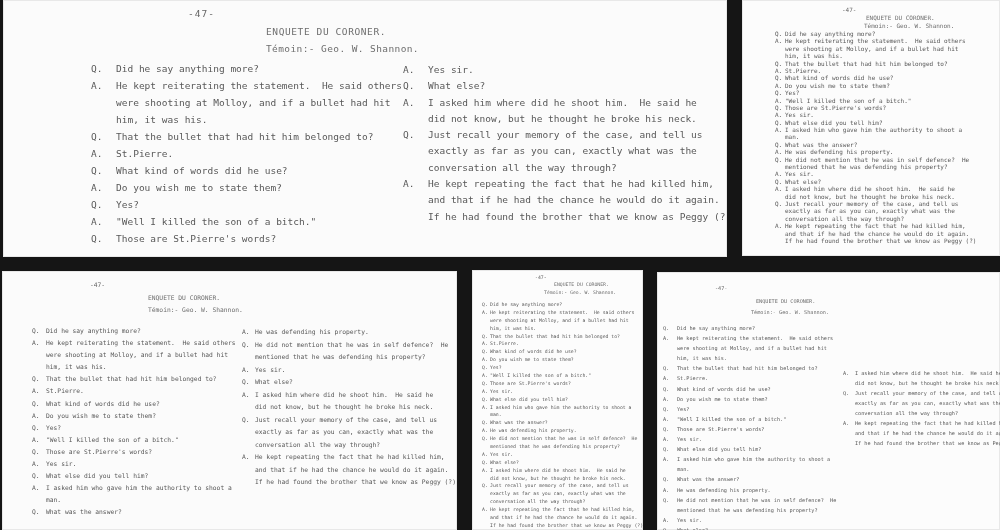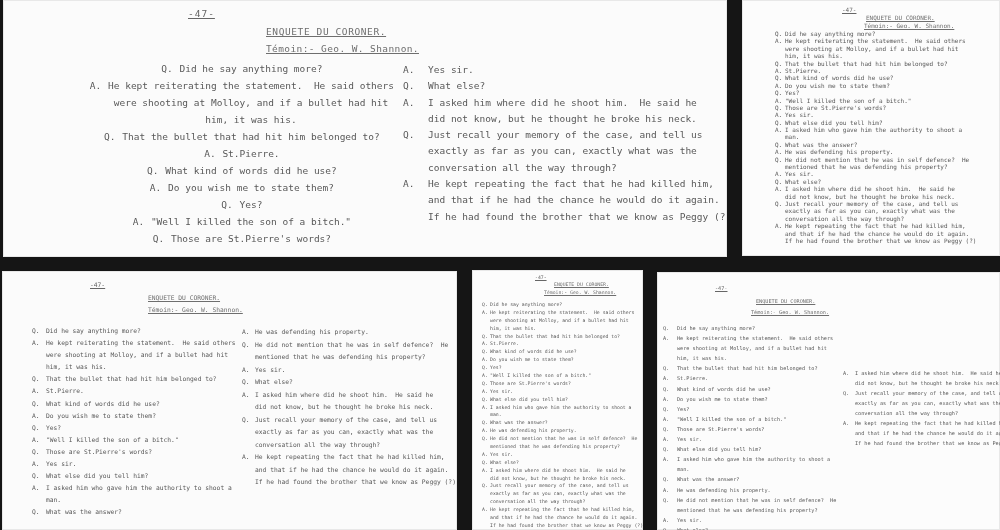--- a/index.html
+++ b/index.html
@@ -1,32 +1,32 @@
 <!DOCTYPE html>
 <html><head>
 <meta charset="utf-8">
 <style>
   html,body{margin:0;padding:0;background:#151515;}
   .stage{position:relative;width:1000px;height:530px;background:#151515;overflow:hidden;
          font-family:"DejaVu Sans Mono","Liberation Mono",monospace;color:#585858;}
   .panel{position:absolute;background:#fcfcfc;overflow:hidden;box-shadow:0 0 0 1px #e8e8e8 inset;}
   .pgnum,.doc-title,.doc-witness,.col{position:absolute;white-space:pre;}
-  .doc-title,.doc-witness{color:#6e6e6e;text-decoration:underline;}
-  .pgnum{color:#666;text-decoration:underline;}
+  .doc-title,.doc-witness{color:#6e6e6e;}
+  .pgnum{color:#666;}
   .ln{white-space:pre;}
   .ln .pfx{display:inline-block;}
   .ln{height:var(--lh);line-height:var(--lh);}
   .ln .pfx{width:var(--pw);}
 
   
   .p-tl{left:3px;top:0;width:724px;height:257px;font-size:9.5px;background:#fbfbfb;}
   .p-tl .pgnum{left:185px;top:8px;letter-spacing:1px;}
   .p-tl .doc-title{left:263px;top:26px;letter-spacing:.6px;}
   .p-tl .doc-witness{left:263px;top:43px;letter-spacing:.4px;}
-  .p-tl .col-a{left:80px;top:60px;text-align:center;--lh:17px;--pw:25px;}
+  .p-tl .col-a{left:88px;top:60px;--lh:17px;--pw:25px;}
   .p-tl .col-b{left:400px;top:62px;--lh:16.3px;--pw:25px;}
 
   
   .p-tr{left:742px;top:0;width:258px;height:256px;font-size:6px;}
   .p-tr .pgnum{left:100px;top:6px;}
   .p-tr .doc-title{left:124px;top:14px;}
   .p-tr .doc-witness{left:122px;top:22px;}
   .p-tr .col-a{left:33px;top:30px;--lh:7.4px;--pw:10px;}
 
   

